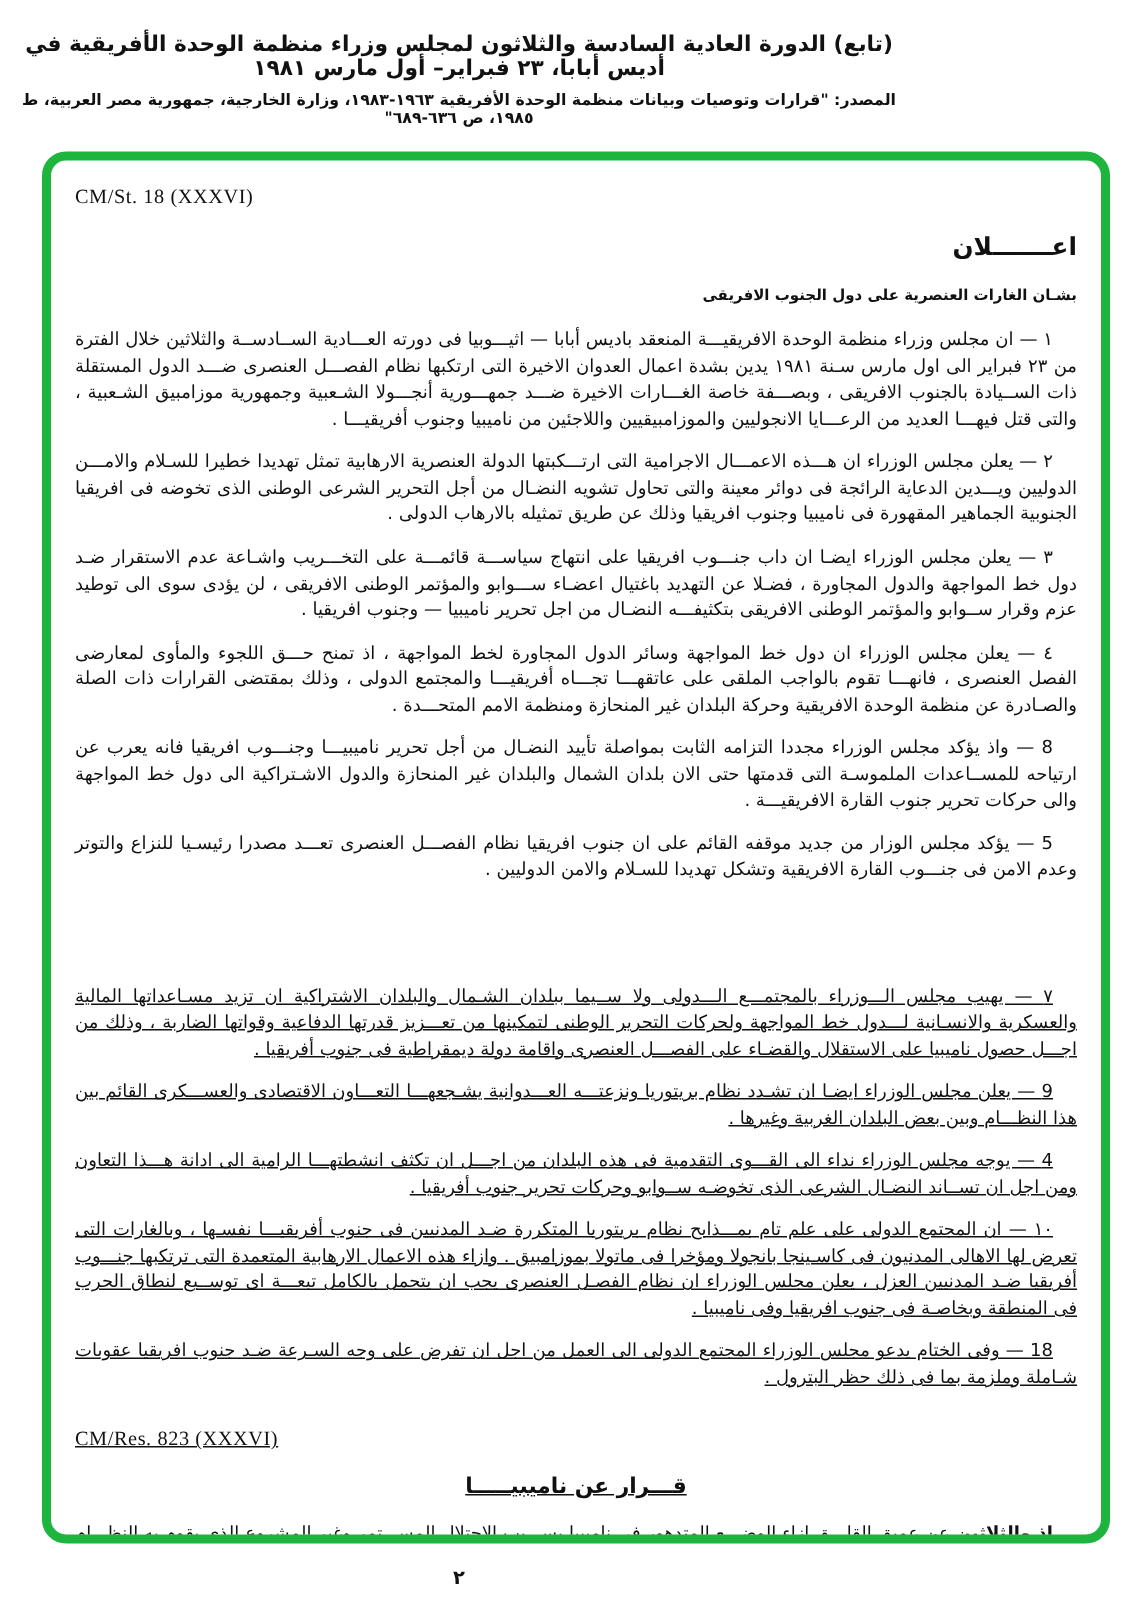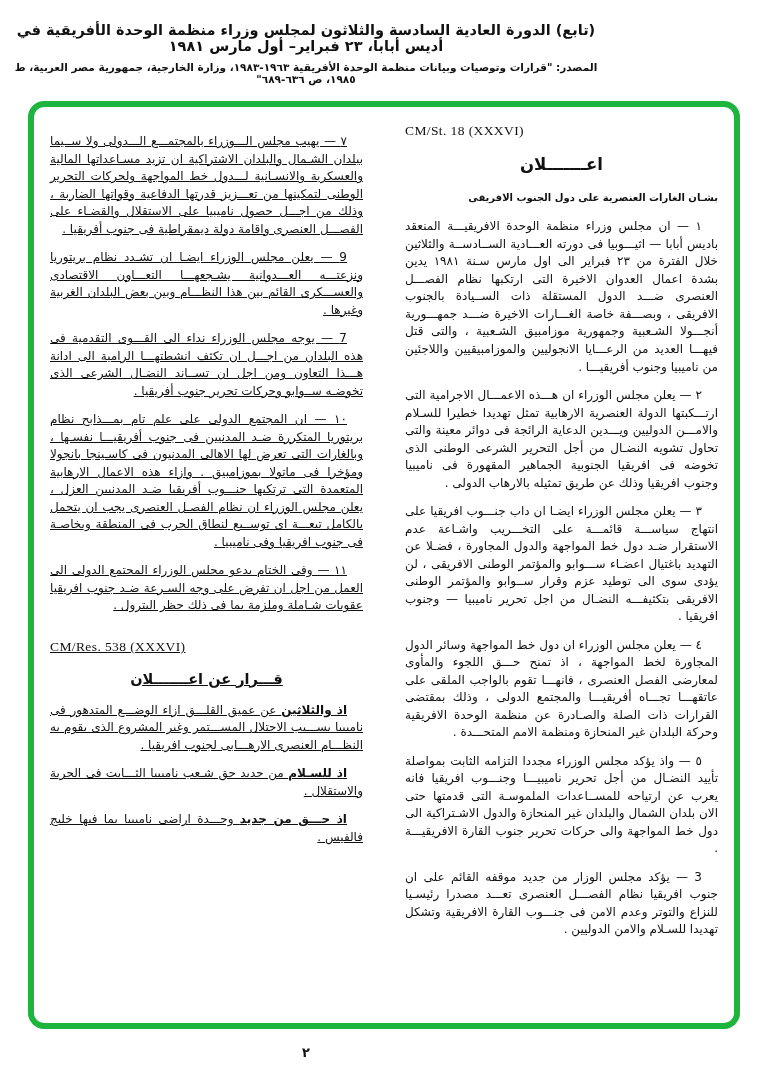--- a/index.html
+++ b/index.html
@@ -41,20 +41,21 @@
     border-radius: 16px;
     padding: 12px 16px 10px 16px;
     overflow: hidden;
     background: #ffffff;
   }
   .columns {
     direction: rtl;
     display: flex;
     gap: 42px;
     height: 100%;
+    flex-direction: column;
   }
   .col {
     flex: 1 1 0;
     min-width: 0;
     text-align: justify;
     font-size: 12px;
     line-height: 1.46;
   }
   .col p {
     margin: 0 0 11px 0;
@@ -69,21 +70,20 @@
     text-align: left;
     font-family: "Liberation Serif", serif;
     font-size: 13.5px;
     letter-spacing: 0.4px;
     margin: 2px 0 12px 0;
   }
   .doc-ref.second {
     margin-top: 22px;
   }
   .decl-title {
-    text-align: center;
     font-weight: bold;
     font-size: 16.5px;
     margin: 10px 0 14px 0;
   }
   .decl-subtitle {
     font-weight: bold;
     font-size: 10px;
     text-align: right;
     margin: 0 0 13px 0;
   }
@@ -118,32 +118,32 @@
     <div class="columns">
 
       <div class="col col-right">
         <div class="doc-ref">CM/St. 18 (XXXVI)</div>
         <div class="decl-title">اعـــــــلان</div>
         <div class="decl-subtitle">بشـان الغارات العنصرية على دول الجنوب الافريقى</div>
         <p>١ — ان مجلس وزراء منظمة الوحدة الافريقيـــة المنعقد باديس أبابا — اثيـــوبيا فى دورته العـــادية الســادســة والثلاثين خلال الفترة من ٢٣ فبراير الى اول مارس سـنة ١٩٨١ يدين بشدة اعمال العدوان الاخيرة التى ارتكبها نظام الفصـــل العنصرى ضـــد الدول المستقلة ذات الســيادة بالجنوب الافريقى ، وبصـــفة خاصة الغـــارات الاخيرة ضـــد جمهـــورية أنجـــولا الشـعبية وجمهورية موزامبيق الشـعبية ، والتى قتل فيهـــا العديد من الرعـــايا الانجوليين والموزامبيقيين واللاجئين من ناميبيا وجنوب أفريقيـــا .</p>
         <p>٢ — يعلن مجلس الوزراء ان هـــذه الاعمـــال الاجرامية التى ارتـــكبتها الدولة العنصرية الارهابية تمثل تهديدا خطيرا للسـلام والامـــن الدوليين ويـــدين الدعاية الرائجة فى دوائر معينة والتى تحاول تشويه النضـال من أجل التحرير الشرعى الوطنى الذى تخوضه فى افريقيا الجنوبية الجماهير المقهورة فى ناميبيا وجنوب افريقيا وذلك عن طريق تمثيله بالارهاب الدولى .</p>
         <p>٣ — يعلن مجلس الوزراء ايضـا ان داب جنـــوب افريقيا على انتهاج سياســـة قائمـــة على التخـــريب واشـاعة عدم الاستقرار ضـد دول خط المواجهة والدول المجاورة ، فضـلا عن التهديد باغتيال اعضـاء ســـوابو والمؤتمر الوطنى الافريقى ، لن يؤدى سوى الى توطيد عزم وقرار ســوابو والمؤتمر الوطنى الافريقى بتكثيفـــه النضـال من اجل تحرير ناميبيا — وجنوب افريقيا .</p>
         <p>٤ — يعلن مجلس الوزراء ان دول خط المواجهة وسائر الدول المجاورة لخط المواجهة ، اذ تمنح حـــق اللجوء والمأوى لمعارضى الفصل العنصرى ، فانهـــا تقوم بالواجب الملقى على عاتقهـــا تجـــاه أفريقيـــا والمجتمع الدولى ، وذلك بمقتضى القرارات ذات الصلة والصـادرة عن منظمة الوحدة الافريقية وحركة البلدان غير المنحازة ومنظمة الامم المتحـــدة .</p>
-        <p>٥ — واذ يؤكد مجلس الوزراء مجددا التزامه الثابت بمواصلة تأييد النضـال من أجل تحرير ناميبيـــا وجنـــوب افريقيا فانه يعرب عن ارتياحه للمســاعدات الملموسـة التى قدمتها حتى الان بلدان الشمال والبلدان غير المنحازة والدول الاشـتراكية الى دول خط المواجهة والى حركات تحرير جنوب القارة الافريقيـــة .</p>
-        <p>3 — يؤكد مجلس الوزار من جديد موقفه القائم على ان جنوب افريقيا نظام الفصـــل العنصرى تعـــد مصدرا رئيسـيا للنزاع والتوتر وعدم الامن فى جنـــوب القارة الافريقية وتشكل تهديدا للسـلام والامن الدوليين .</p>
+        <p>8 — واذ يؤكد مجلس الوزراء مجددا التزامه الثابت بمواصلة تأييد النضـال من أجل تحرير ناميبيـــا وجنـــوب افريقيا فانه يعرب عن ارتياحه للمســاعدات الملموسـة التى قدمتها حتى الان بلدان الشمال والبلدان غير المنحازة والدول الاشـتراكية الى دول خط المواجهة والى حركات تحرير جنوب القارة الافريقيـــة .</p>
+        <p>5 — يؤكد مجلس الوزار من جديد موقفه القائم على ان جنوب افريقيا نظام الفصـــل العنصرى تعـــد مصدرا رئيسـيا للنزاع والتوتر وعدم الامن فى جنـــوب القارة الافريقية وتشكل تهديدا للسـلام والامن الدوليين .</p>
       </div>
 
       <div class="col col-left">
         <p>٧ — يهيب مجلس الـــوزراء بالمجتمـــع الـــدولى ولا ســيما ببلدان الشـمال والبلدان الاشتراكية ان تزيد مسـاعداتها المالية والعسكرية والانسـانية لـــدول خط المواجهة ولحركات التحرير الوطنى لتمكينها من تعـــزيز قدرتها الدفاعية وقواتها الضاربة ، وذلك من اجـــل حصول ناميبيا على الاستقلال والقضـاء على الفصـــل العنصرى واقامة دولة ديمقراطية فى جنوب أفريقيا .</p>
         <p>9 — يعلن مجلس الوزراء ايضـا ان تشـدد نظام بريتوريا ونزعتـــه العـــدوانية يشـجعهـــا التعـــاون الاقتصادى والعســـكرى القائم بين هذا النظـــام وبين بعض البلدان الغربية وغيرها .</p>
-        <p>7 — يوجه مجلس الوزراء نداء الى القـــوى التقدمية فى هذه البلدان من اجـــل ان تكثف انشطتهـــا الرامية الى ادانة هـــذا التعاون ومن اجل ان تســاند النضـال الشرعى الذى تخوضـه ســوابو وحركات تحرير جنوب أفريقيا .</p>
+        <p>4 — يوجه مجلس الوزراء نداء الى القـــوى التقدمية فى هذه البلدان من اجـــل ان تكثف انشطتهـــا الرامية الى ادانة هـــذا التعاون ومن اجل ان تســاند النضـال الشرعى الذى تخوضـه ســوابو وحركات تحرير جنوب أفريقيا .</p>
         <p>١٠ — ان المجتمع الدولى على علم تام بمـــذابح نظام بريتوريا المتكررة ضـد المدنيين فى جنوب أفريقيـــا نفسـها ، وبالغارات التى تعرض لها الاهالى المدنيون فى كاسـينجا بانجولا ومؤخرا فى ماتولا بموزامبيق . وازاء هذه الاعمال الارهابية المتعمدة التى ترتكبها جنـــوب أفريقيا ضـد المدنيين العزل ، يعلن مجلس الوزراء ان نظام الفصـل العنصرى يجب ان يتحمل بالكامل تبعـــة اى توســيع لنطاق الحرب فى المنطقة وبخاصـة فى جنوب افريقيا وفى ناميبيا .</p>
-        <p>١١ — وفى الختام يدعو مجلس الوزراء المجتمع الدولى الى العمل من اجل ان تفرض على وجه السـرعة ضـد جنوب افريقيا عقوبات شـاملة وملزمة بما فى ذلك حظر البترول .</p>
-        <div class="doc-ref second">CM/Res. 538 (XXXVI)</div>
-        <div class="res-title">قـــرار عن اعـــــــلان</div>
+        <p>18 — وفى الختام يدعو مجلس الوزراء المجتمع الدولى الى العمل من اجل ان تفرض على وجه السـرعة ضـد جنوب افريقيا عقوبات شـاملة وملزمة بما فى ذلك حظر البترول .</p>
+        <div class="doc-ref second">CM/Res. 823 (XXXVI)</div>
+        <div class="res-title">قـــرار عن ناميبيـــــا</div>
         <p><span class="clause-lead">اذ والثلاثين</span><span> عن عميق القلـــق ازاء الوضـــع المتدهور فى ناميبيا بســـبب الاحتلال المســـتمر وغير المشروع الذى يقوم به النظـــام العنصرى الارهـــابى لجنوب افريقيا .</span></p>
         <p><span class="clause-lead">اذ للسـلام</span><span> من جديد حق شـعب ناميبيا الثـــابت فى الحرية والاستقلال .</span></p>
         <p><span class="clause-lead">اذ حـــق من جديد</span><span> وحـــدة اراضى ناميبيا بما فيها خليج فالفيس .</span></p>
       </div>
 
     </div>
   </div>
 
   <div class="page-number">٢</div>
 

